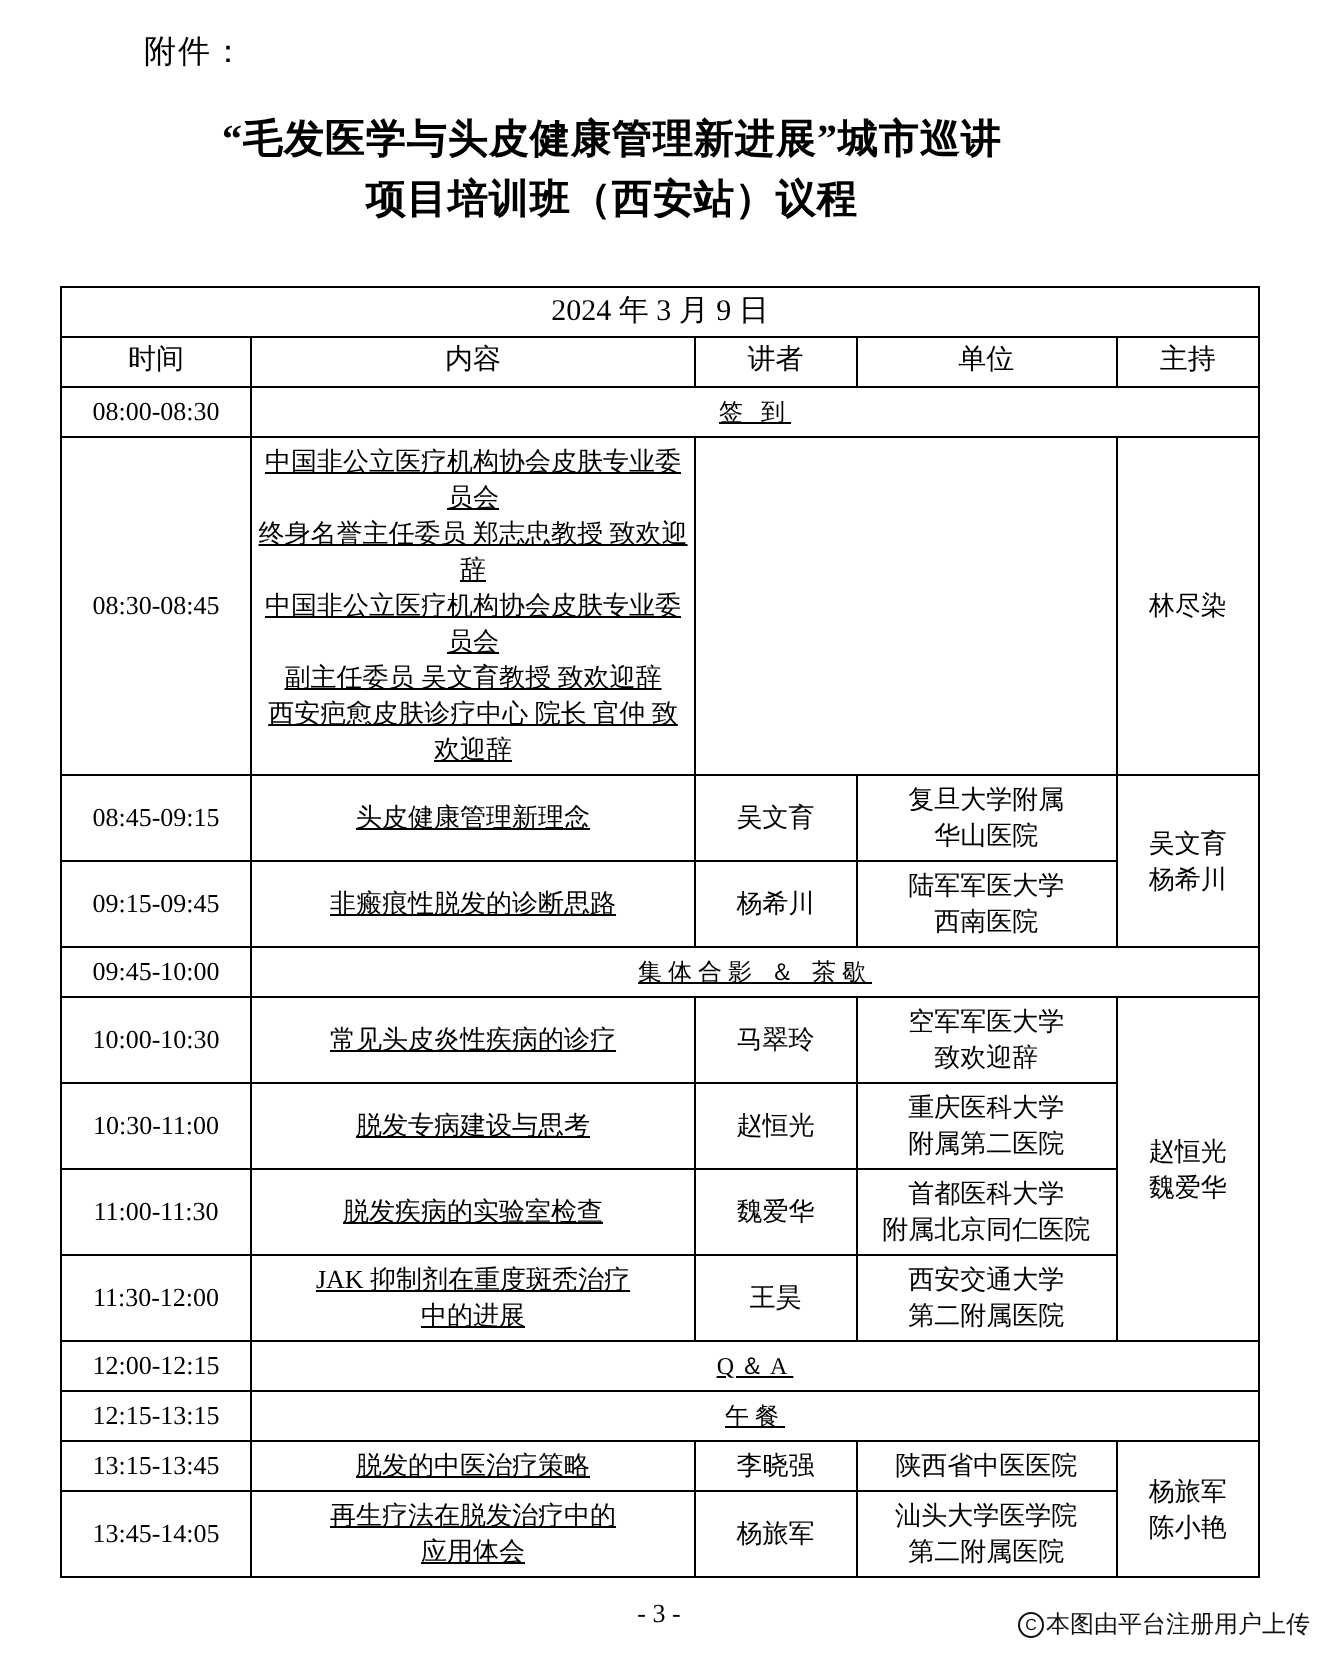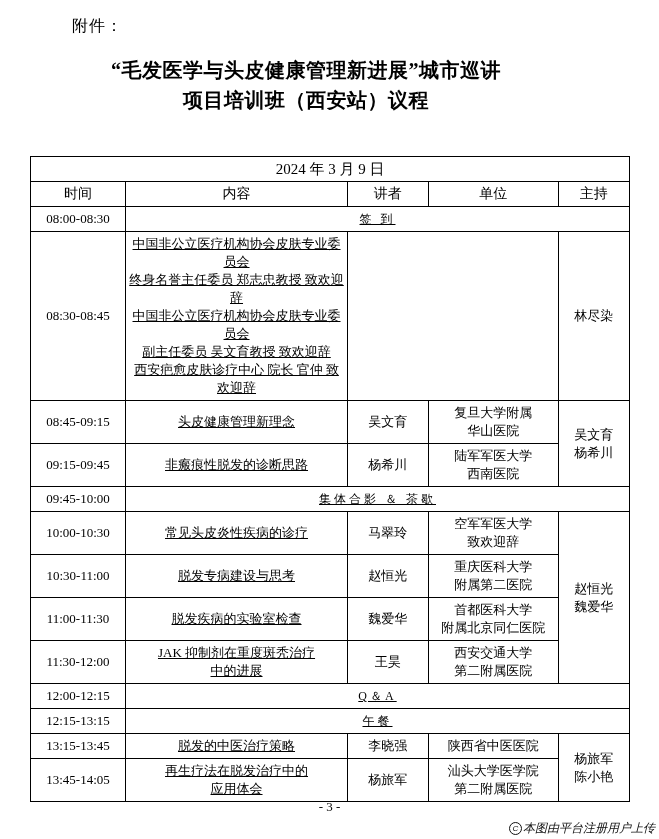--- a/index.html
+++ b/index.html
@@ -41,21 +41,21 @@
   }
   .title-line {
     font-size: 20px;
     font-weight: bold;
     line-height: 30px;
     letter-spacing: 0.5px;
     font-family: "Liberation Serif", serif;
   }
   table.agenda {
     position: absolute;
-    top: 156px;
+    top: 143px;
     left: 30px;
     width: 600px;
     border-collapse: collapse;
     table-layout: fixed;
     font-size: 13px;
   }
   table.agenda td {
     border: 1px solid #000000;
     text-align: center;
     vertical-align: middle;
@@ -103,26 +103,25 @@
     position: absolute;
     bottom: 24px;
     left: 0;
     width: 659px;
     text-align: center;
     font-size: 13px;
   }
   .watermark {
     position: absolute;
     right: 4px;
-    bottom: 2px;
+    bottom: 18px;
     font-size: 12px;
     color: #111;
     font-family: "Liberation Sans", sans-serif;
     white-space: nowrap;
-    font-style: italic;
   }
   .wm-mark {
     display: inline-block;
     border: 1px solid #111;
     border-radius: 50%;
     width: 11px;
     height: 11px;
     line-height: 11px;
     text-align: center;
     font-size: 8px;

